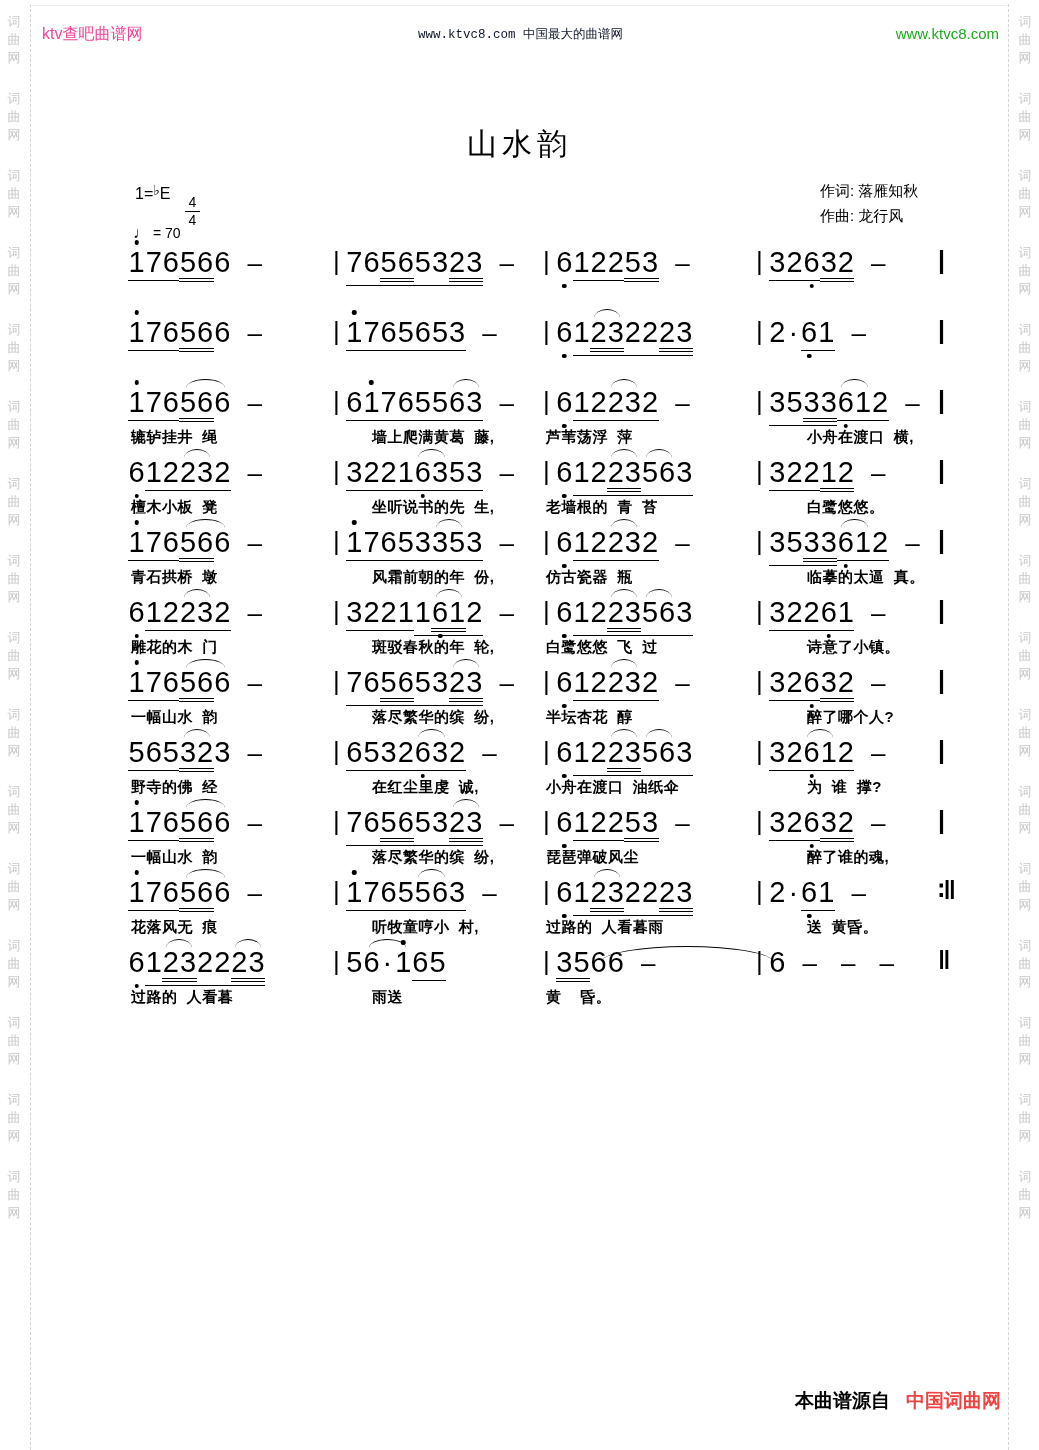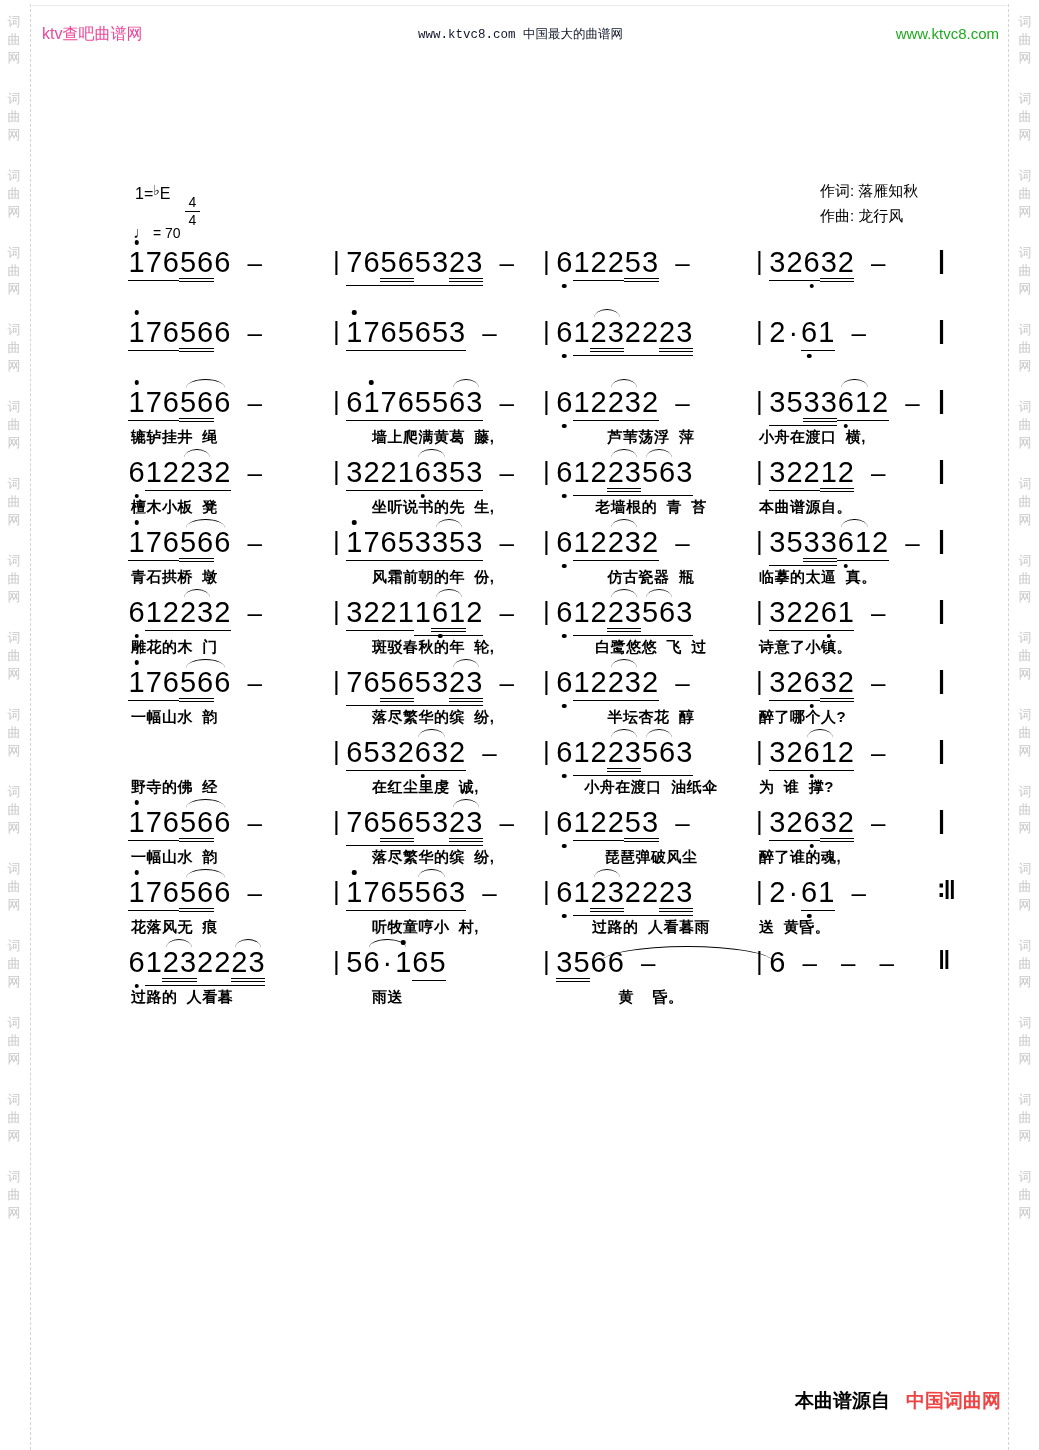--- a/index.html
+++ b/index.html
@@ -40,21 +40,21 @@
 
   
   .score{position:absolute;left:128px;top:238px;width:860px;}
   .score-line{position:relative;display:grid;
               grid-template-columns:205px 210px 213px 182px 40px;
               grid-template-rows:44px 26px;height:70px;}
   .m{display:flex;align-items:flex-start;white-space:nowrap;position:relative;padding-top:10px;overflow:visible;}
   .c1{grid-column:1;}.c2{grid-column:2;}.c3{grid-column:3;}.c4{grid-column:4;}
   .end{grid-column:5;}
   .ly{grid-row:2;font-size:15px;font-weight:700;white-space:pre;padding-left:3px;padding-top:6px;letter-spacing:0.5px;}
-  .lc1{grid-column:1;}.lc2{grid-column:2;margin-left:36px;}.lc3{grid-column:3;text-align:center;}.lc4{grid-column:4;}
+  .lc1{grid-column:1;}.lc2{grid-column:2;margin-left:36px;}.lc3{grid-column:3;}.lc4{grid-column:4;margin-left:48px;}
 
   .notes{display:inline;}
   .nt{display:inline-block;position:relative;font-size:29px;line-height:1;padding:0 0.5px;}
   .nt.dash{font-size:26px;margin:0 7px;}
   .nt.mdot{font-size:29px;margin:0 2px;}
   .bar{font-size:26px;margin-right:6px;line-height:1;}
   .endbar{font-size:25px;letter-spacing:-1px;font-weight:600;line-height:1;}
   .grp{display:inline-block;}
   .b1{border-bottom:1.5px solid #000;padding-bottom:3px;}
   .b2{border-bottom:4px double #000;padding-bottom:1px;}
@@ -245,20 +245,21 @@
     </div>
   <div class="mline mline-left"></div>
   <div class="mline mline-right"></div>
 
   <div class="header">
     <a class="brand" style="color: #ec4899;">ktv查吧曲谱网</a>
     <div class="hcenter">www.ktvc8.com 中国最大的曲谱网</div>
     <a class="hurl" style="color: rgb(31, 170, 31);">www.ktvc8.com</a>
   </div>
 
+  <div class="title">山水韵</div>
 
   <div class="keyblock">
     <span>1=</span><span class="flat">♭</span><span>E</span>
     <span class="frac">
       <span>4</span>
       <span class="fracline"></span>
       <span>4</span>
     </span>
   </div>
 
@@ -352,21 +353,21 @@
         <div class="m c4">
           <span class="bar">|</span>
           <span class="notes"><span class="grp b1"><span class="nt">3</span><span class="nt">2</span><span class="nt">2</span></span><span class="grp b2"><span class="nt">1</span><span class="nt">2</span></span><span class="nt">&nbsp;</span><span class="nt dash">–</span></span>
         </div>
         <div class="m end">
           <span class="endbar">|</span>
         </div>
         <div class="ly lc1">檀木小板  凳</div>
         <div class="ly lc2">坐听说书的先  生,</div>
         <div class="ly lc3">老墙根的  青  苔</div>
-        <div class="ly lc4">本曲谱源自。</div>
+        <div class="ly lc4">白鹭悠悠。</div>
       </div>
       <div class="score-line">
         <div class="m c1">
           <span class="notes"><span class="grp b1"><span class="nt da">1</span><span class="nt">7</span><span class="nt">6</span></span><span class="grp slur"><span class="grp b2"><span class="nt">5</span><span class="nt">6</span></span><span class="nt">6</span></span><span class="nt">&nbsp;</span><span class="nt dash">–</span></span>
         </div>
         <div class="m c2">
           <span class="bar">|</span>
           <span class="notes"><span class="grp b1"><span class="nt da">1</span><span class="nt">7</span><span class="nt">6</span><span class="nt">5</span></span><span class="grp b1"><span class="nt">3</span><span class="grp slur"><span class="nt">3</span><span class="nt">5</span></span><span class="nt">3</span></span><span class="nt">&nbsp;</span><span class="nt dash">–</span></span>
         </div>
         <div class="m c3">
@@ -427,20 +428,23 @@
         </div>
         <div class="m end">
           <span class="endbar">|</span>
         </div>
         <div class="ly lc1">一幅山水  韵</div>
         <div class="ly lc2">落尽繁华的缤  纷,</div>
         <div class="ly lc3">半坛杏花  醇</div>
         <div class="ly lc4">醉了哪个人?</div>
       </div>
       <div class="score-line">
+        <div class="m c1">
+          <span class="notes"><span class="grp b1"><span class="nt">5</span><span class="nt">6</span><span class="nt">5</span></span><span class="grp slur"><span class="grp b2"><span class="nt">3</span><span class="nt">2</span></span></span><span class="nt">3</span><span class="nt">&nbsp;</span><span class="nt dash">–</span></span>
+        </div>
         <div class="m c2">
           <span class="bar">|</span>
           <span class="notes"><span class="grp b1"><span class="nt">6</span><span class="nt">5</span><span class="nt">3</span><span class="nt">2</span></span><span class="grp b1"><span class="grp slur"><span class="nt db">6</span><span class="nt">3</span></span><span class="nt">2</span></span><span class="nt">&nbsp;</span><span class="nt dash">–</span></span>
         </div>
         <div class="m c3">
           <span class="bar">|</span>
           <span class="notes"><span class="nt db">6</span><span class="grp b1"><span class="nt">1</span><span class="nt">2</span><span class="grp b2"><span class="grp slur"><span class="nt">2</span><span class="nt">3</span></span></span><span class="grp slur"><span class="nt">5</span><span class="nt">6</span></span><span class="nt">3</span></span></span>
         </div>
         <div class="m c4">
           <span class="bar">|</span>

